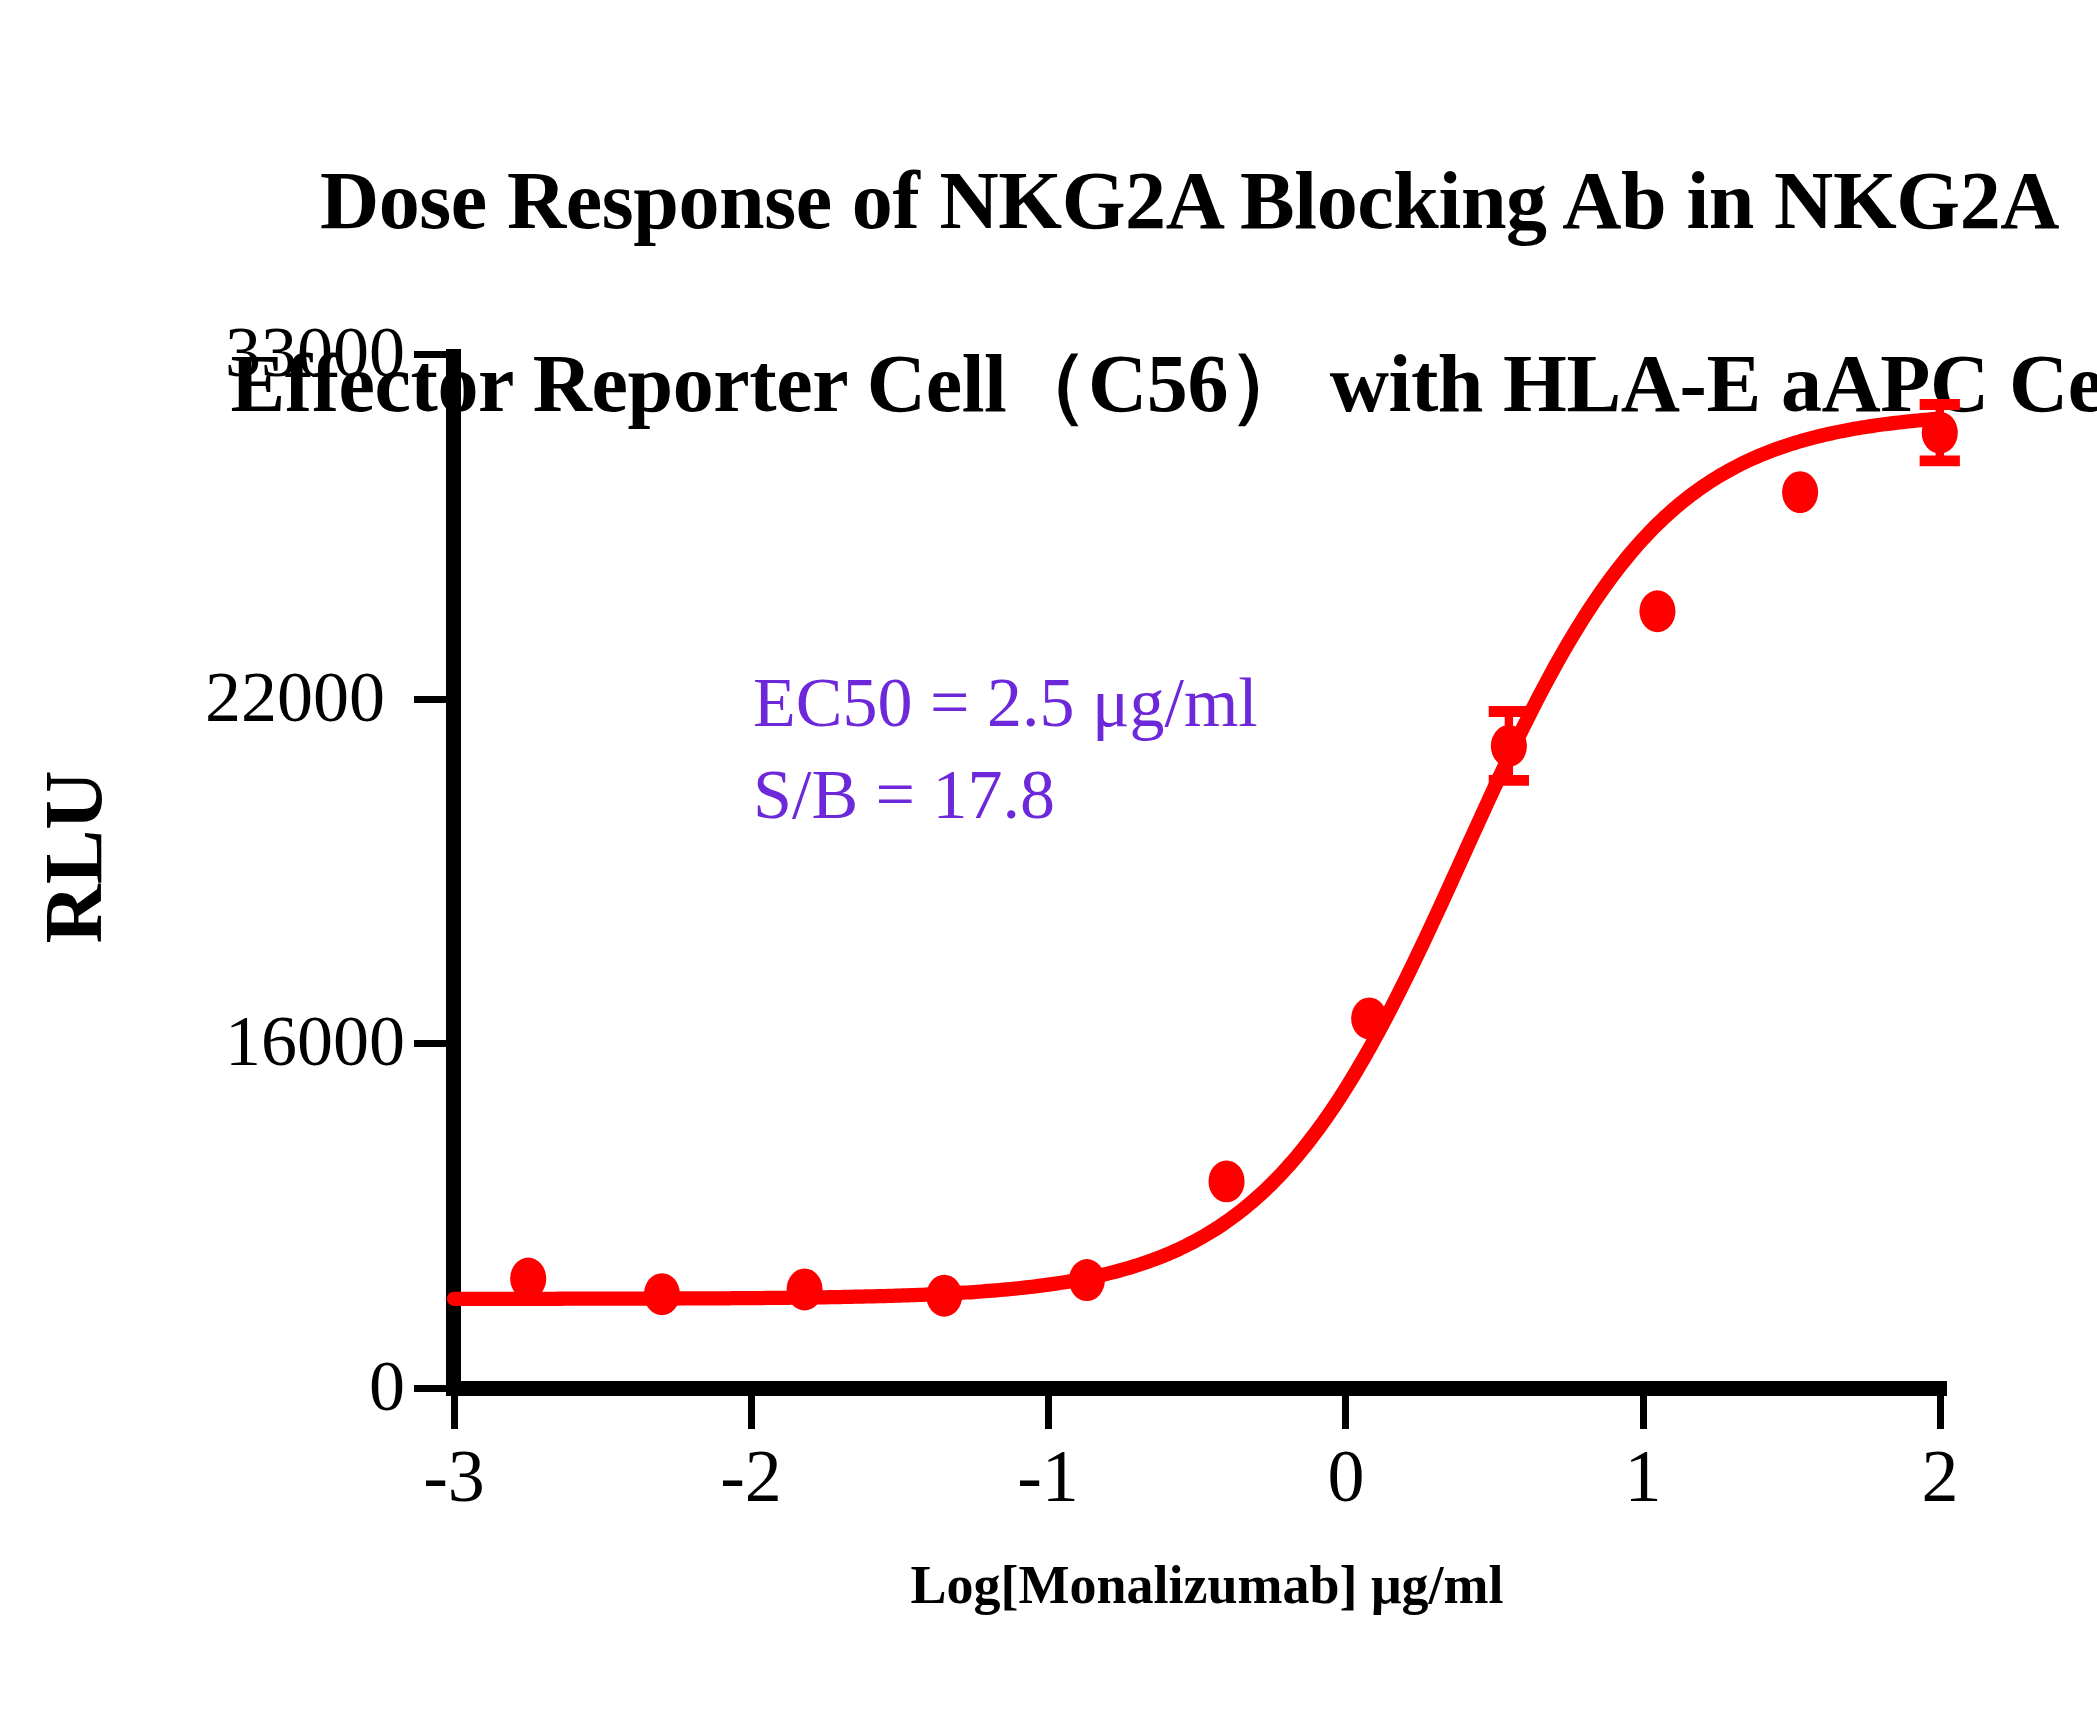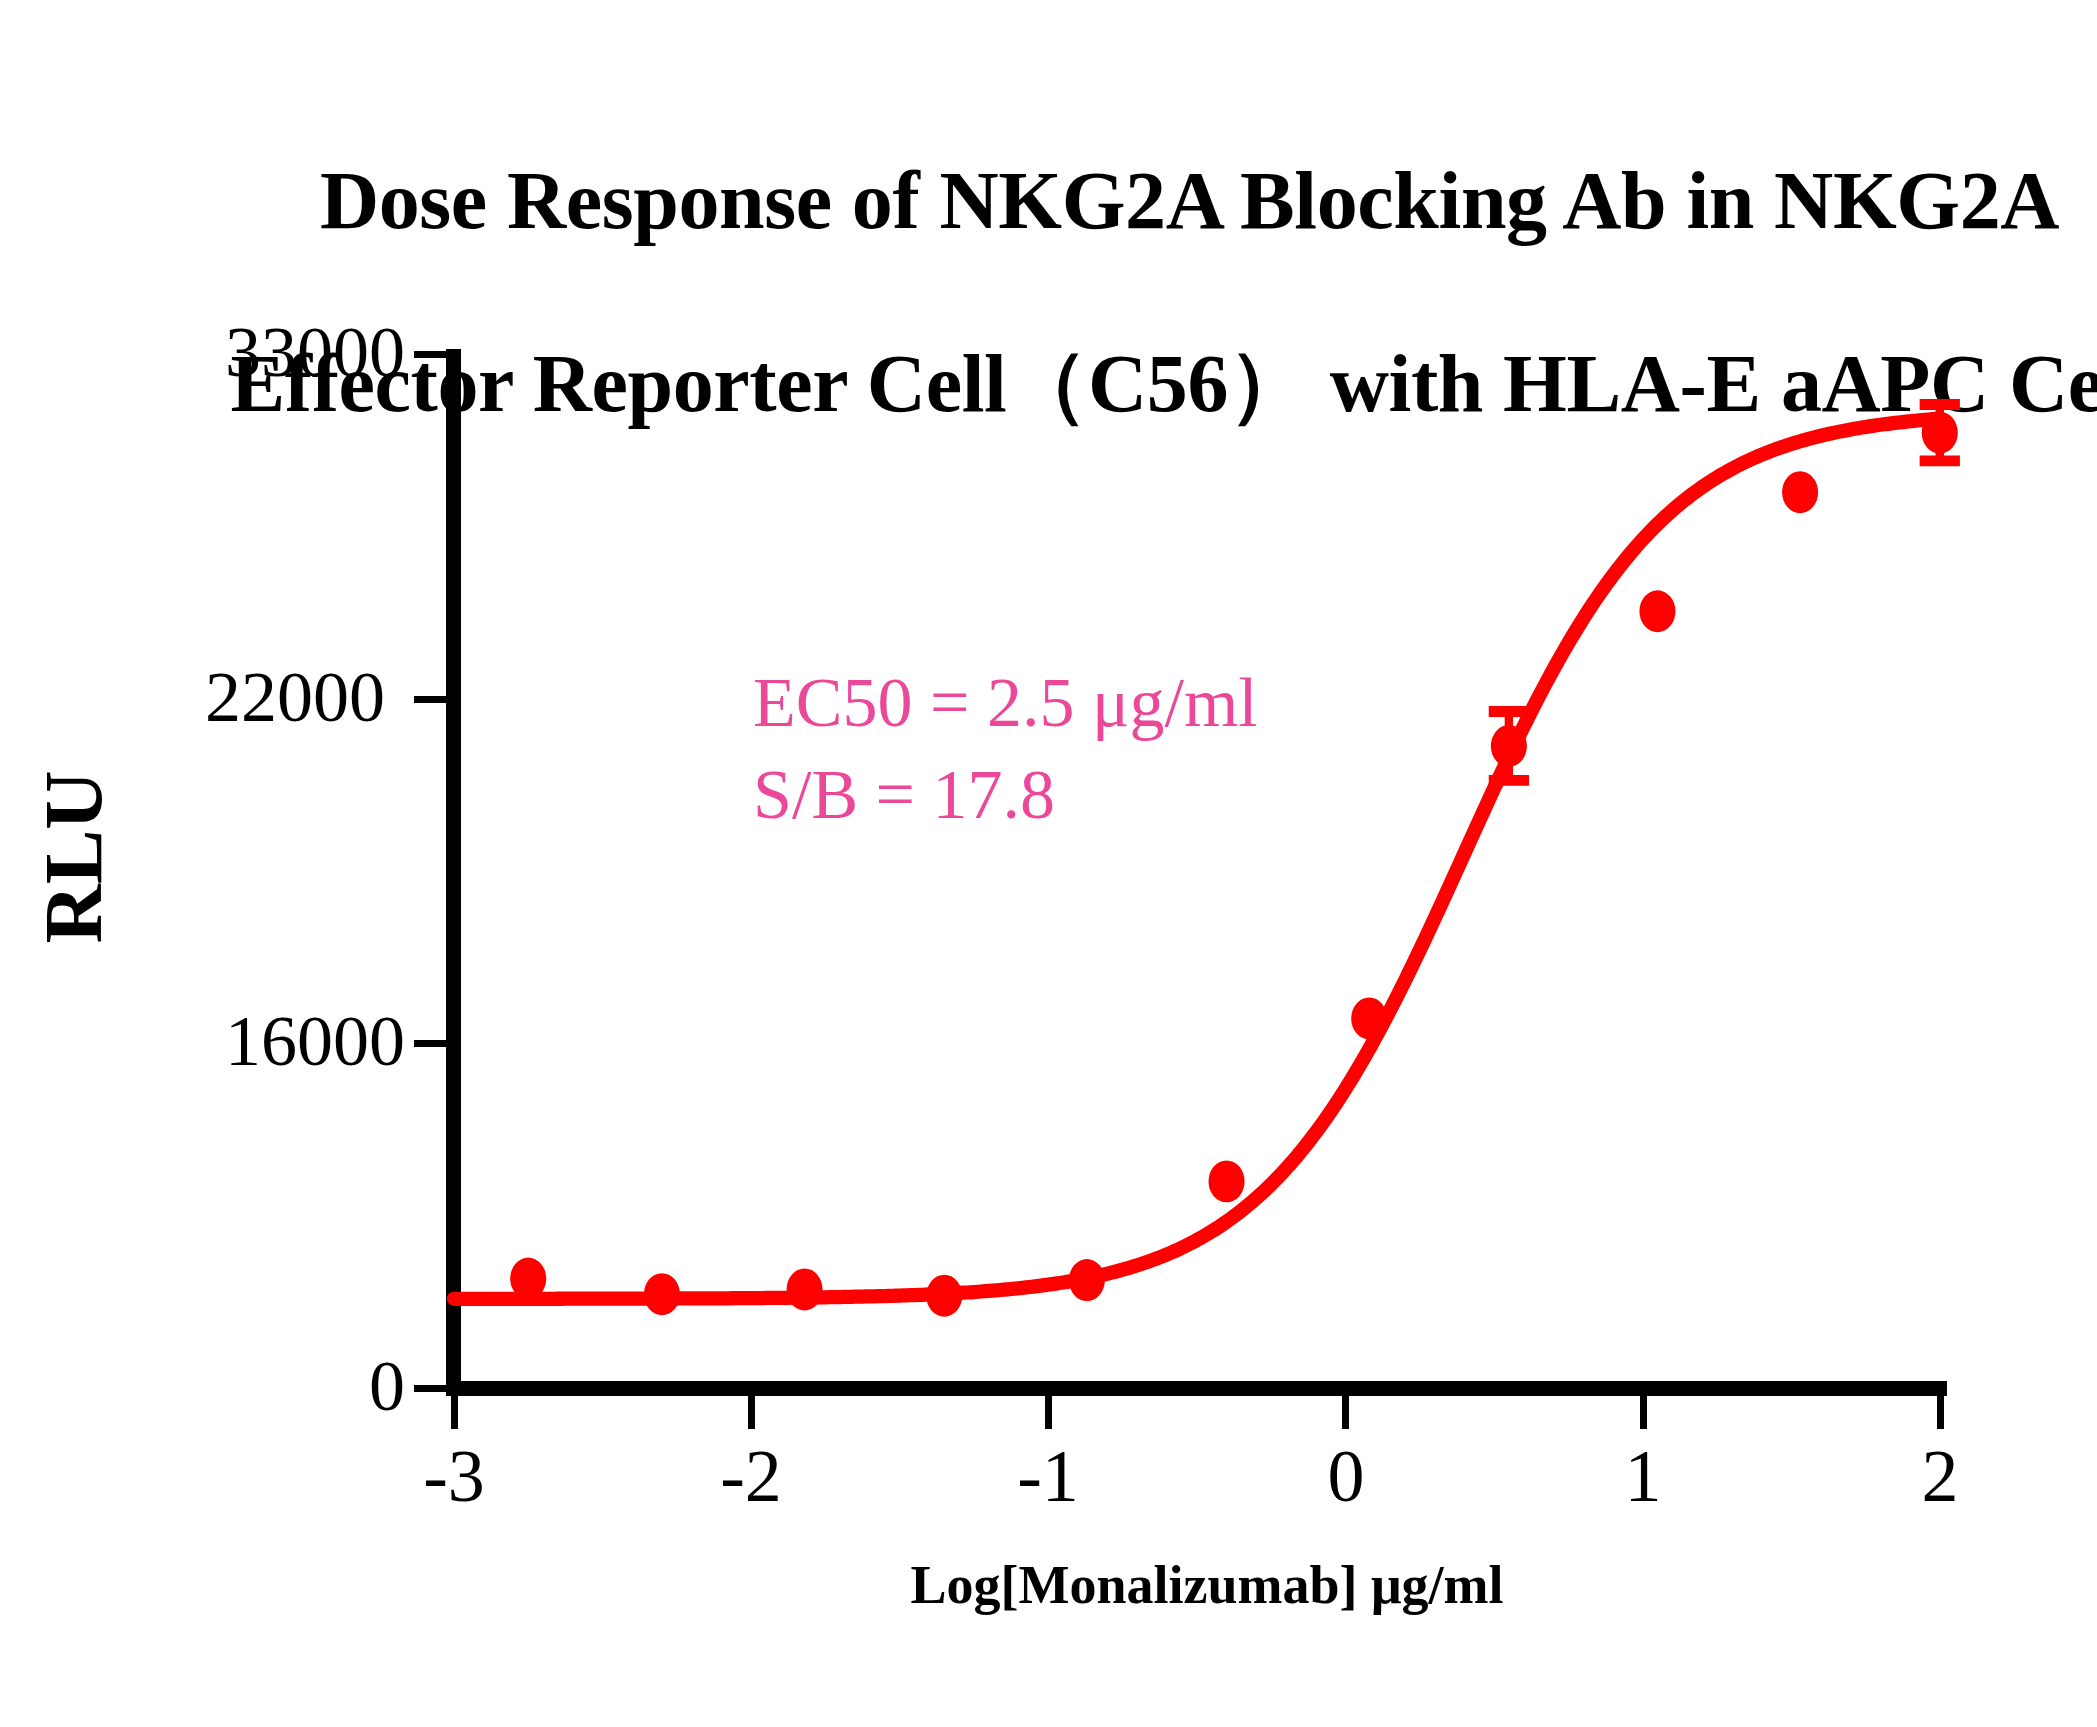--- a/index.html
+++ b/index.html
@@ -88,21 +88,21 @@
     color:#000;
     white-space:nowrap;
   }
 
   
   .annotation{
     position:absolute;
     left:753px; top:657px;
     font-size:70px;
     line-height:1.32;
-    color:#ec4899;
+    color:#6d28d9;
     white-space:nowrap;
   }
   .annotation div{display:block;}
 
   
   #series-svg{
     position:absolute;
     left:0;top:0;
     width:2379px;height:1727px;
     pointer-events:none;

